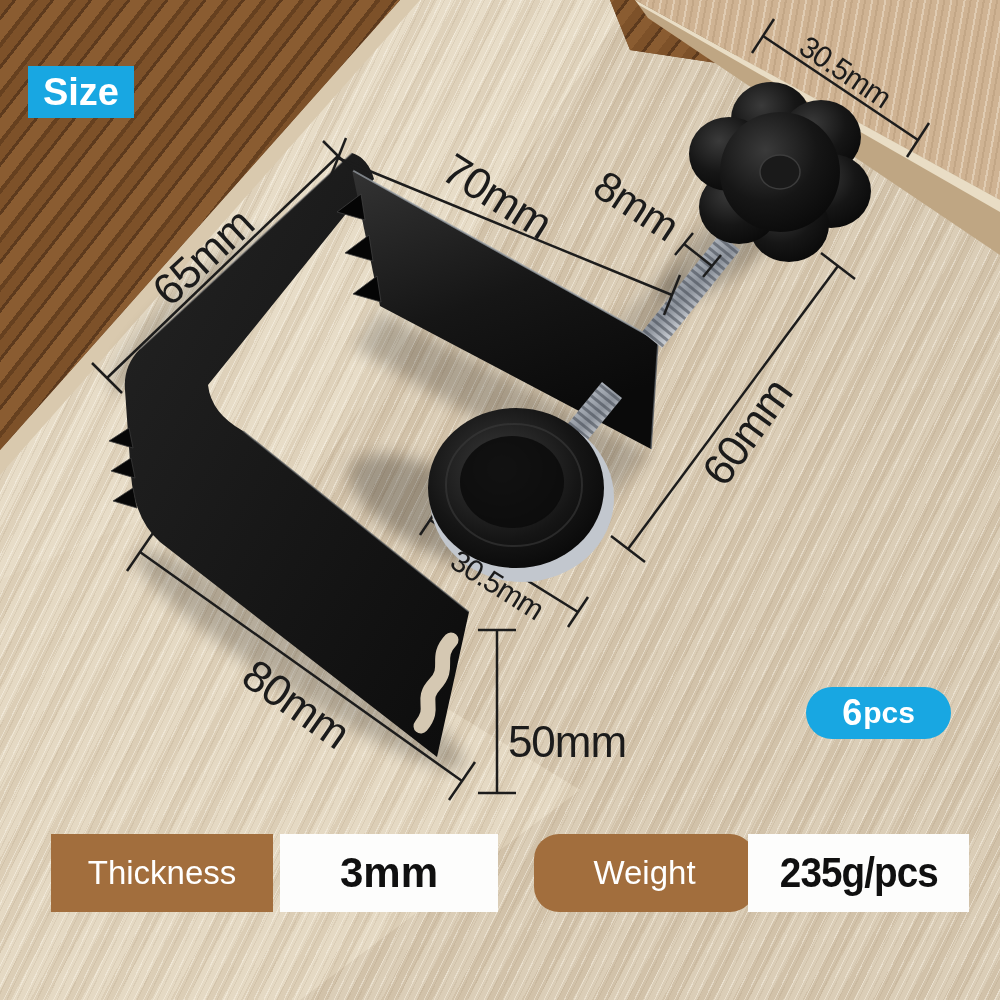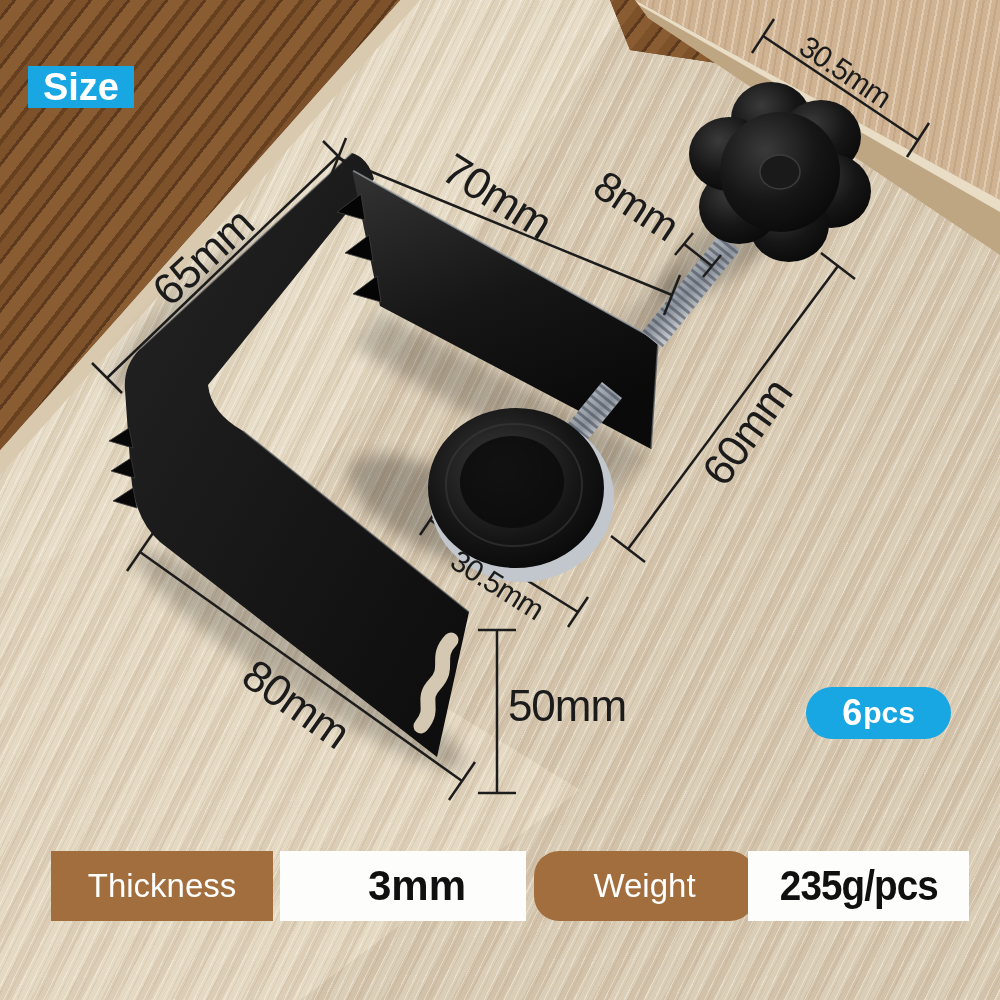--- a/index.html
+++ b/index.html
@@ -48,30 +48,30 @@
 
   
   .dim-label{
     position:absolute;color:#1b1b1b;letter-spacing:-1px;white-space:nowrap;
     transform:translate(-50%,-50%);font-weight:400;
   }
   .badge{
     position:absolute;background:#18a7e2;color:#fff;font-weight:700;
     display:flex;align-items:center;justify-content:center;
   }
-  #size-badge{left:28px;top:66px;width:106px;height:42px;font-size:38px;}
+  #size-badge{left:28px;top:66px;width:106px;height:52px;font-size:38px;}
   #pcs-badge{left:806px;top:687px;width:145px;height:52px;border-radius:26px;font-size:36px;}
   #pcs-badge .unit{font-size:30px;font-weight:700;margin-left:1px;}
   .spec-box{
-    position:absolute;top:834px;height:70px;display:flex;align-items:center;justify-content:center;margin-top:17px;
+    position:absolute;top:834px;height:78px;display:flex;align-items:center;justify-content:center;
   }
   .spec-label{background:#a26e3d;color:#fff;font-size:33px;}
   .spec-value{background:#fdfdfc;color:#101010;font-weight:700;font-size:42px;}
   #thickness-label{left:51px;width:222px;}
-  #thickness-value{left:280px;width:218px;padding-left:28px;}
+  #thickness-value{left:280px;width:218px;}
   #weight-label{left:534px;width:221px;border-radius:25px;}
   #weight-value{left:748px;width:221px;letter-spacing:-1px;}
   #weight-value span{display:inline-block;transform:scaleX(.92);}
 </style>
 </head>
 <body>
 
 <div id="stage">
 
   <div class="wood streaks"></div>
@@ -226,21 +226,21 @@
     </g>
   </svg>
 
   <div class="dim-label" style="left:845px;top:72px;font-size:30px;transform:translate(-50%,-50%) rotate(34deg);">30.5mm</div>
   <div class="dim-label" style="left:497px;top:196px;font-size:44px;transform:translate(-50%,-50%) rotate(32deg);">70mm</div>
   <div class="dim-label" style="left:636px;top:206px;font-size:42px;transform:translate(-50%,-50%) rotate(33deg);">8mm</div>
   <div class="dim-label" style="left:203px;top:257px;font-size:44px;transform:translate(-50%,-50%) rotate(-43deg);">65mm</div>
   <div class="dim-label" style="left:747px;top:432px;font-size:44px;transform:translate(-50%,-50%) rotate(-54deg);">60mm</div>
   <div class="dim-label" style="left:497px;top:585px;font-size:30px;transform:translate(-50%,-50%) rotate(32deg);">30.5mm</div>
   <div class="dim-label" style="left:296px;top:704px;font-size:44px;transform:translate(-50%,-50%) rotate(35deg);">80mm</div>
-  <div class="dim-label" style="left:567px;top:706px;font-size:44px;">50mm</div>
+  <div class="dim-label" style="left:567px;top:742px;font-size:44px;">50mm</div>
 
   <div class="badge" id="size-badge">
     <span>Size</span>
   </div>
   <div class="badge" id="pcs-badge">
     <span>6</span>
       <span class="unit">pcs</span>
   </div>
 
   <div class="spec-box spec-label" id="thickness-label">

